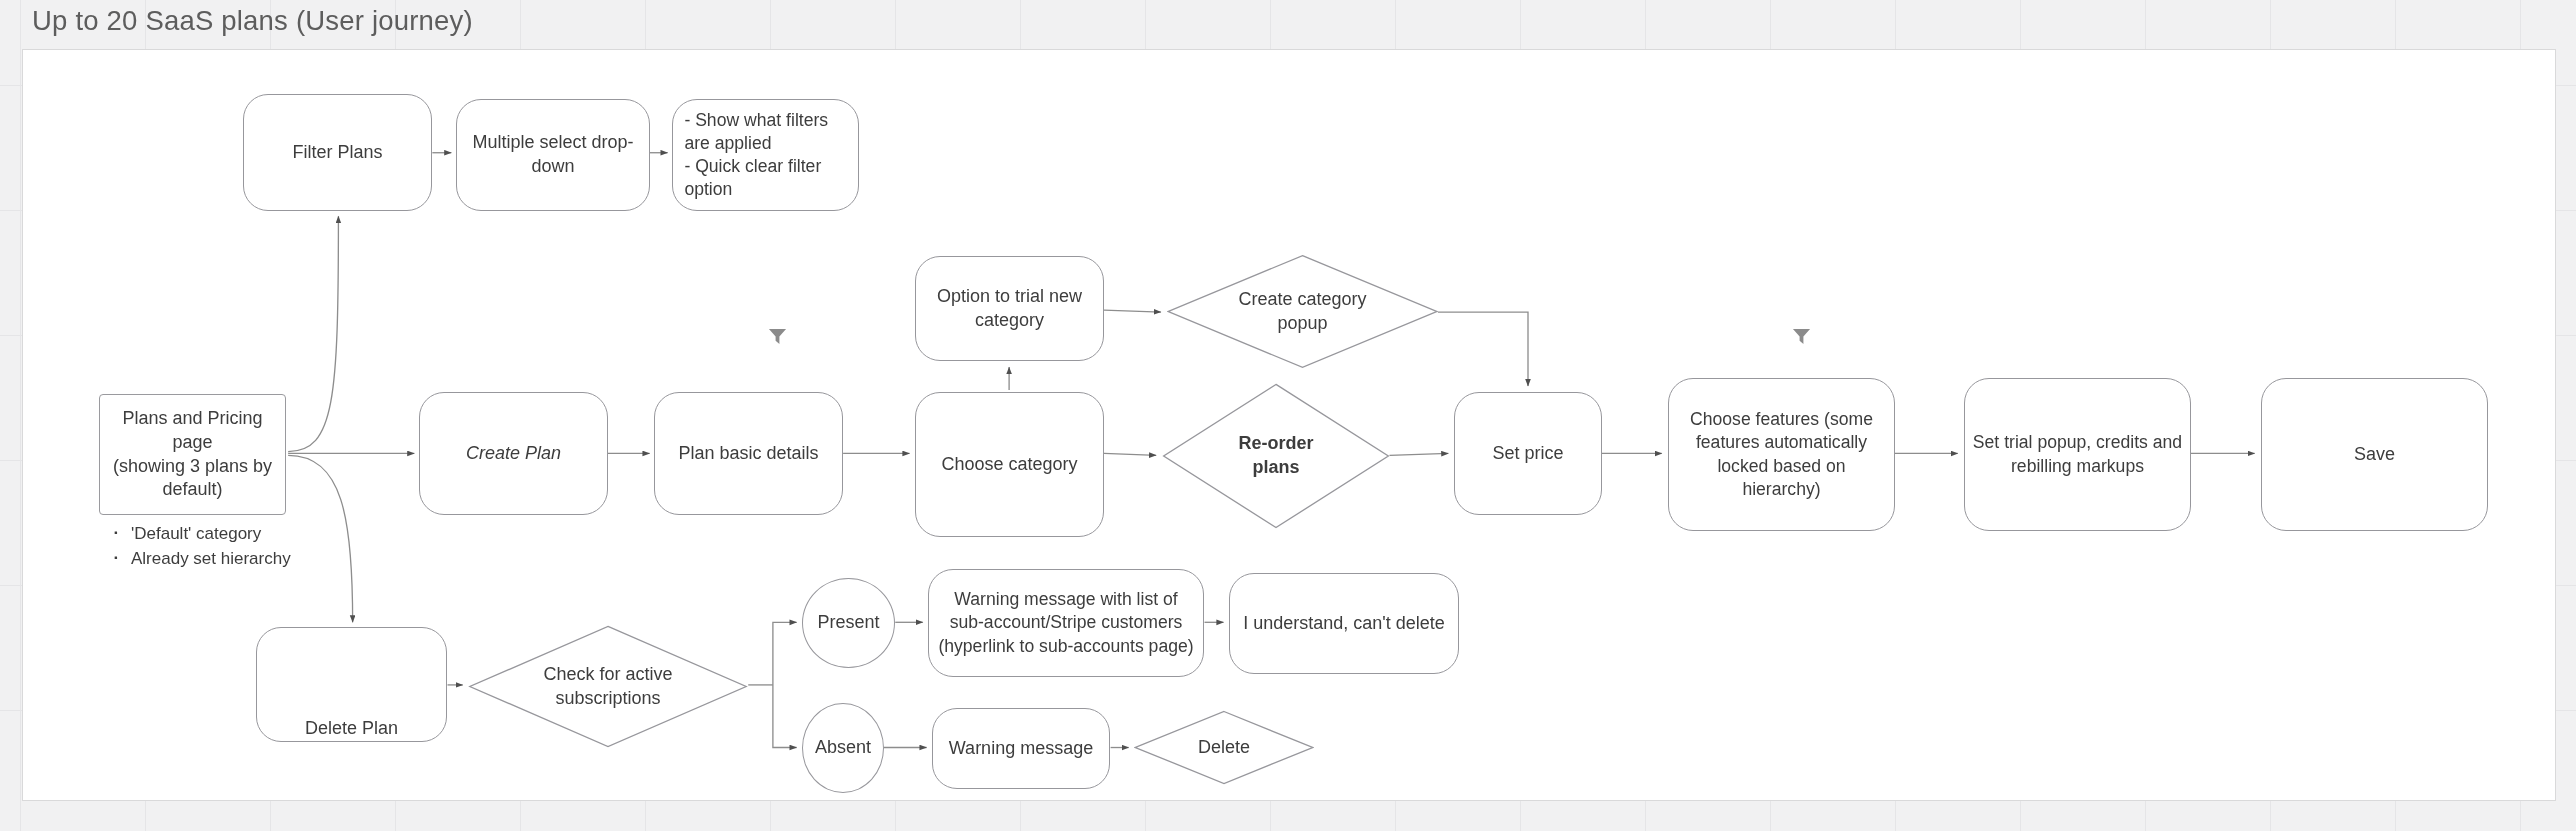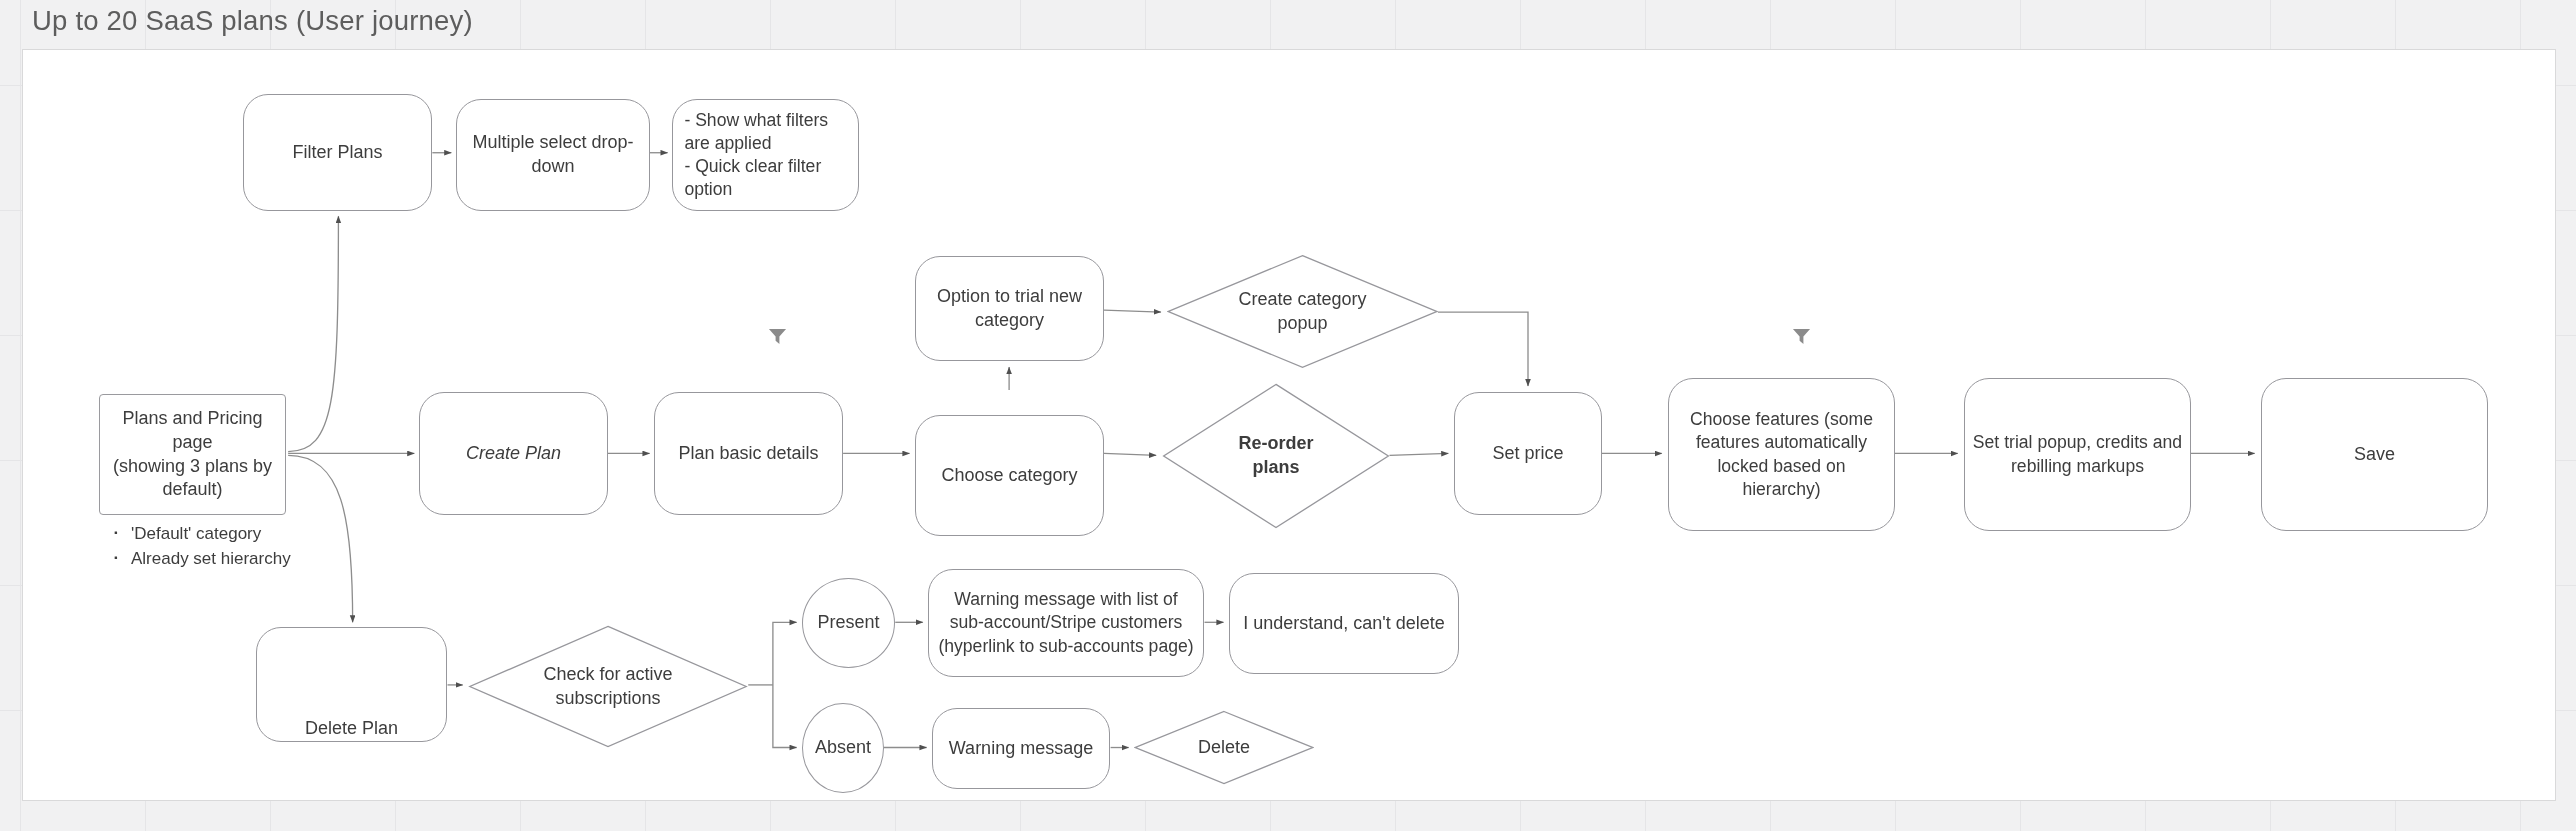--- a/index.html
+++ b/index.html
@@ -124,21 +124,21 @@
   </div>
 
   <div class="node rounded" style="left:654px;top:392px;width:189px;height:123px;">
     <span>Plan basic details</span>
   </div>
 
   <svg class="funnel" style="left:767px;top:327px;" viewBox="0 0 22 20">
     <path d="M2,2 h18 l-7,8 v8 l-4,-3.5 v-4.5 z" fill="#8b8b8b"></path>
   </svg>
 
-  <div class="node rounded" style="left:915px;top:415px;width:189px;height:121px;">
+  <div class="node rounded" style="left:915px;top:392px;width:189px;height:145px;">
     <span>Choose category</span>
   </div>
 
   <div class="node rounded pad" style="left:915px;top:256px;width:189px;height:105px;">
     <span>Option to trial new category</span>
   </div>
 
   <div class="node diamond" style="left:1167px;top:254px;width:271px;height:115px;">
     <svg width="271" height="115" viewBox="0 0 286 121">
       <polygon points="143,1.5 284.5,60.5 143,119.5 1.5,60.5" fill="#ffffff" stroke="#97979c" stroke-width="1.4"></polygon>

